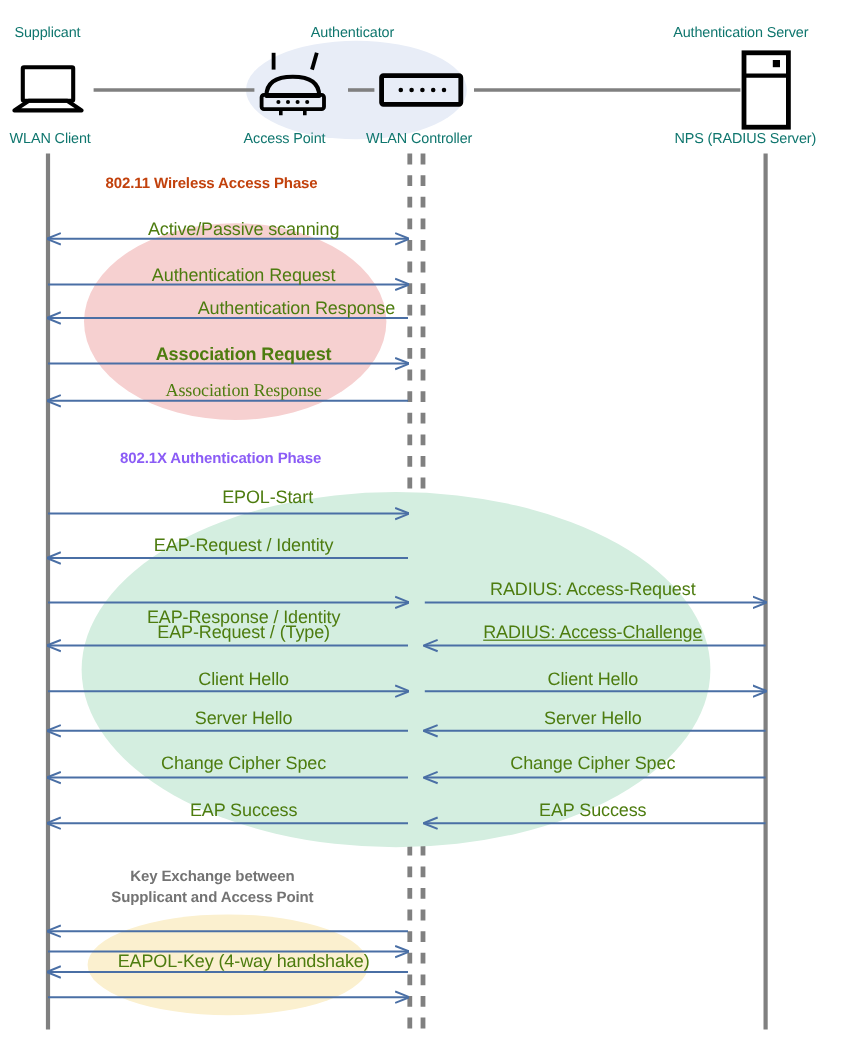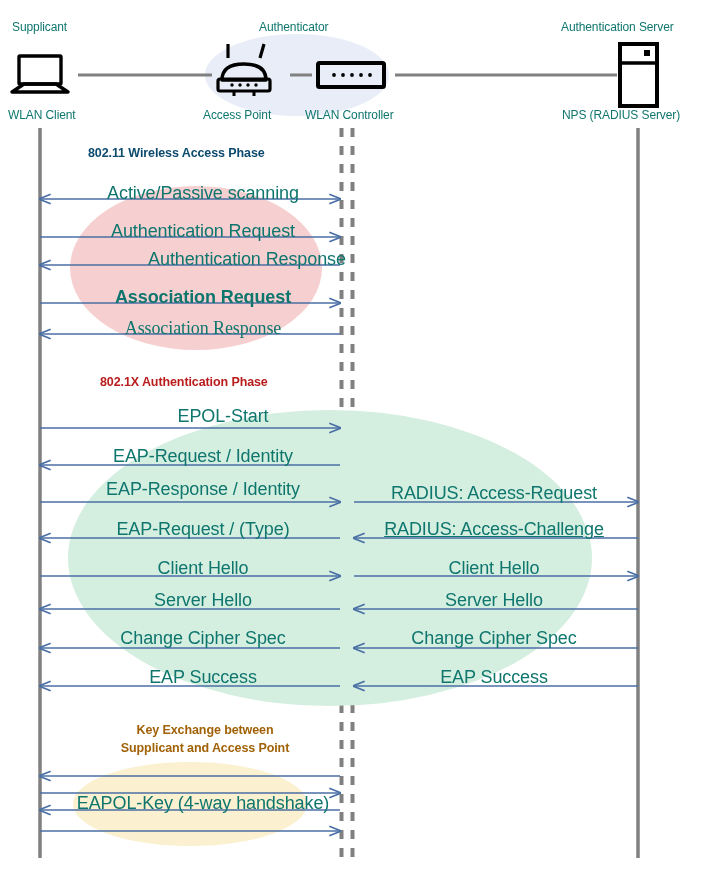--- a/index.html
+++ b/index.html
@@ -39,22 +39,22 @@
     font-weight: 600;
     white-space: nowrap;
     text-align: center;
     letter-spacing: -0.1px;
   }
   .phase-title.two-line {
     line-height: 18px;
   }
   .msg-label {
     position: absolute;
-    font-size: 18px;
-    color: #0f766e;
+    font-size: 15px;
+    color: #4d7c0f;
     white-space: nowrap;
     text-align: center;
     transform: translateX(-50%);
     letter-spacing: -0.1px;
   }
 </style>
 </head>
 <body>
 
 <div id="diagram">
@@ -150,36 +150,36 @@
 
   <div class="node-label-top" style="left:12px; top:20px;">Supplicant</div>
   <div class="node-label-top" style="left:259px; top:20px;">Authenticator</div>
   <div class="node-label-top" style="left:561px; top:20px;">Authentication Server</div>
 
   <div class="node-label-bottom" style="left:8px; top:108px;">WLAN Client</div>
   <div class="node-label-bottom" style="left:203px; top:108px;">Access Point</div>
   <div class="node-label-bottom" style="left:305px; top:108px;">WLAN Controller</div>
   <div class="node-label-bottom" style="left:562px; top:108px;">NPS (RADIUS Server)</div>
 
-  <div class="phase-title" style="left:88px; top:146px; color:#0c4a6e;">802.11 Wireless Access Phase</div>
-  <div class="phase-title" style="left:100px; top:375px; color:#b91c1c;">802.1X Authentication Phase</div>
-  <div class="phase-title two-line" style="left:110px; top:721px; color:#a16207; width:190px;">
+  <div class="phase-title" style="left:88px; top:146px; color:#c2410c;">802.11 Wireless Access Phase</div>
+  <div class="phase-title" style="left:100px; top:375px; color:#8b5cf6;">802.1X Authentication Phase</div>
+  <div class="phase-title two-line" style="left:82px; top:721px; color:#737373; width:190px;">
     <div>Key Exchange between</div>
     <div>Supplicant and Access Point</div>
   </div>
 
   <div class="msg-label" style="left:203px; top:183px;">Active/Passive scanning</div>
   <div class="msg-label" style="left:203px; top:221px;">Authentication  Request</div>
   <div class="msg-label" style="left:203px; top:249px;margin-left:44px;">Authentication  Response</div>
   <div class="msg-label" style="left:203px; top:287px;font-weight:bold;">Association Request</div>
   <div class="msg-label" style="left:203px; top:318px;font-family:Liberation Serif, serif;">Association Response</div>
 
   <div class="msg-label" style="left:203px; top:406px;margin-left:20px;">EPOL-Start</div>
   <div class="msg-label" style="left:203px; top:446px;">EAP-Request / Identity</div>
-  <div class="msg-label" style="left:203px; top:479px;">EAP-Response / Identity</div>
+  <div class="msg-label" style="left:203px; top:506px;">EAP-Response / Identity</div>
   <div class="msg-label" style="left:203px; top:519px;">EAP-Request / (Type)</div>
   <div class="msg-label" style="left:203px; top:558px;">Client Hello</div>
   <div class="msg-label" style="left:203px; top:590px;">Server Hello</div>
   <div class="msg-label" style="left:203px; top:628px;">Change Cipher Spec</div>
   <div class="msg-label" style="left:203px; top:667px;">EAP Success</div>
 
   <div class="msg-label" style="left:494px; top:483px;">RADIUS: Access-Request</div>
   <div class="msg-label" style="left:494px; top:519px;text-decoration:underline;">RADIUS: Access-Challenge</div>
   <div class="msg-label" style="left:494px; top:558px;">Client Hello</div>
   <div class="msg-label" style="left:494px; top:590px;">Server Hello</div>

